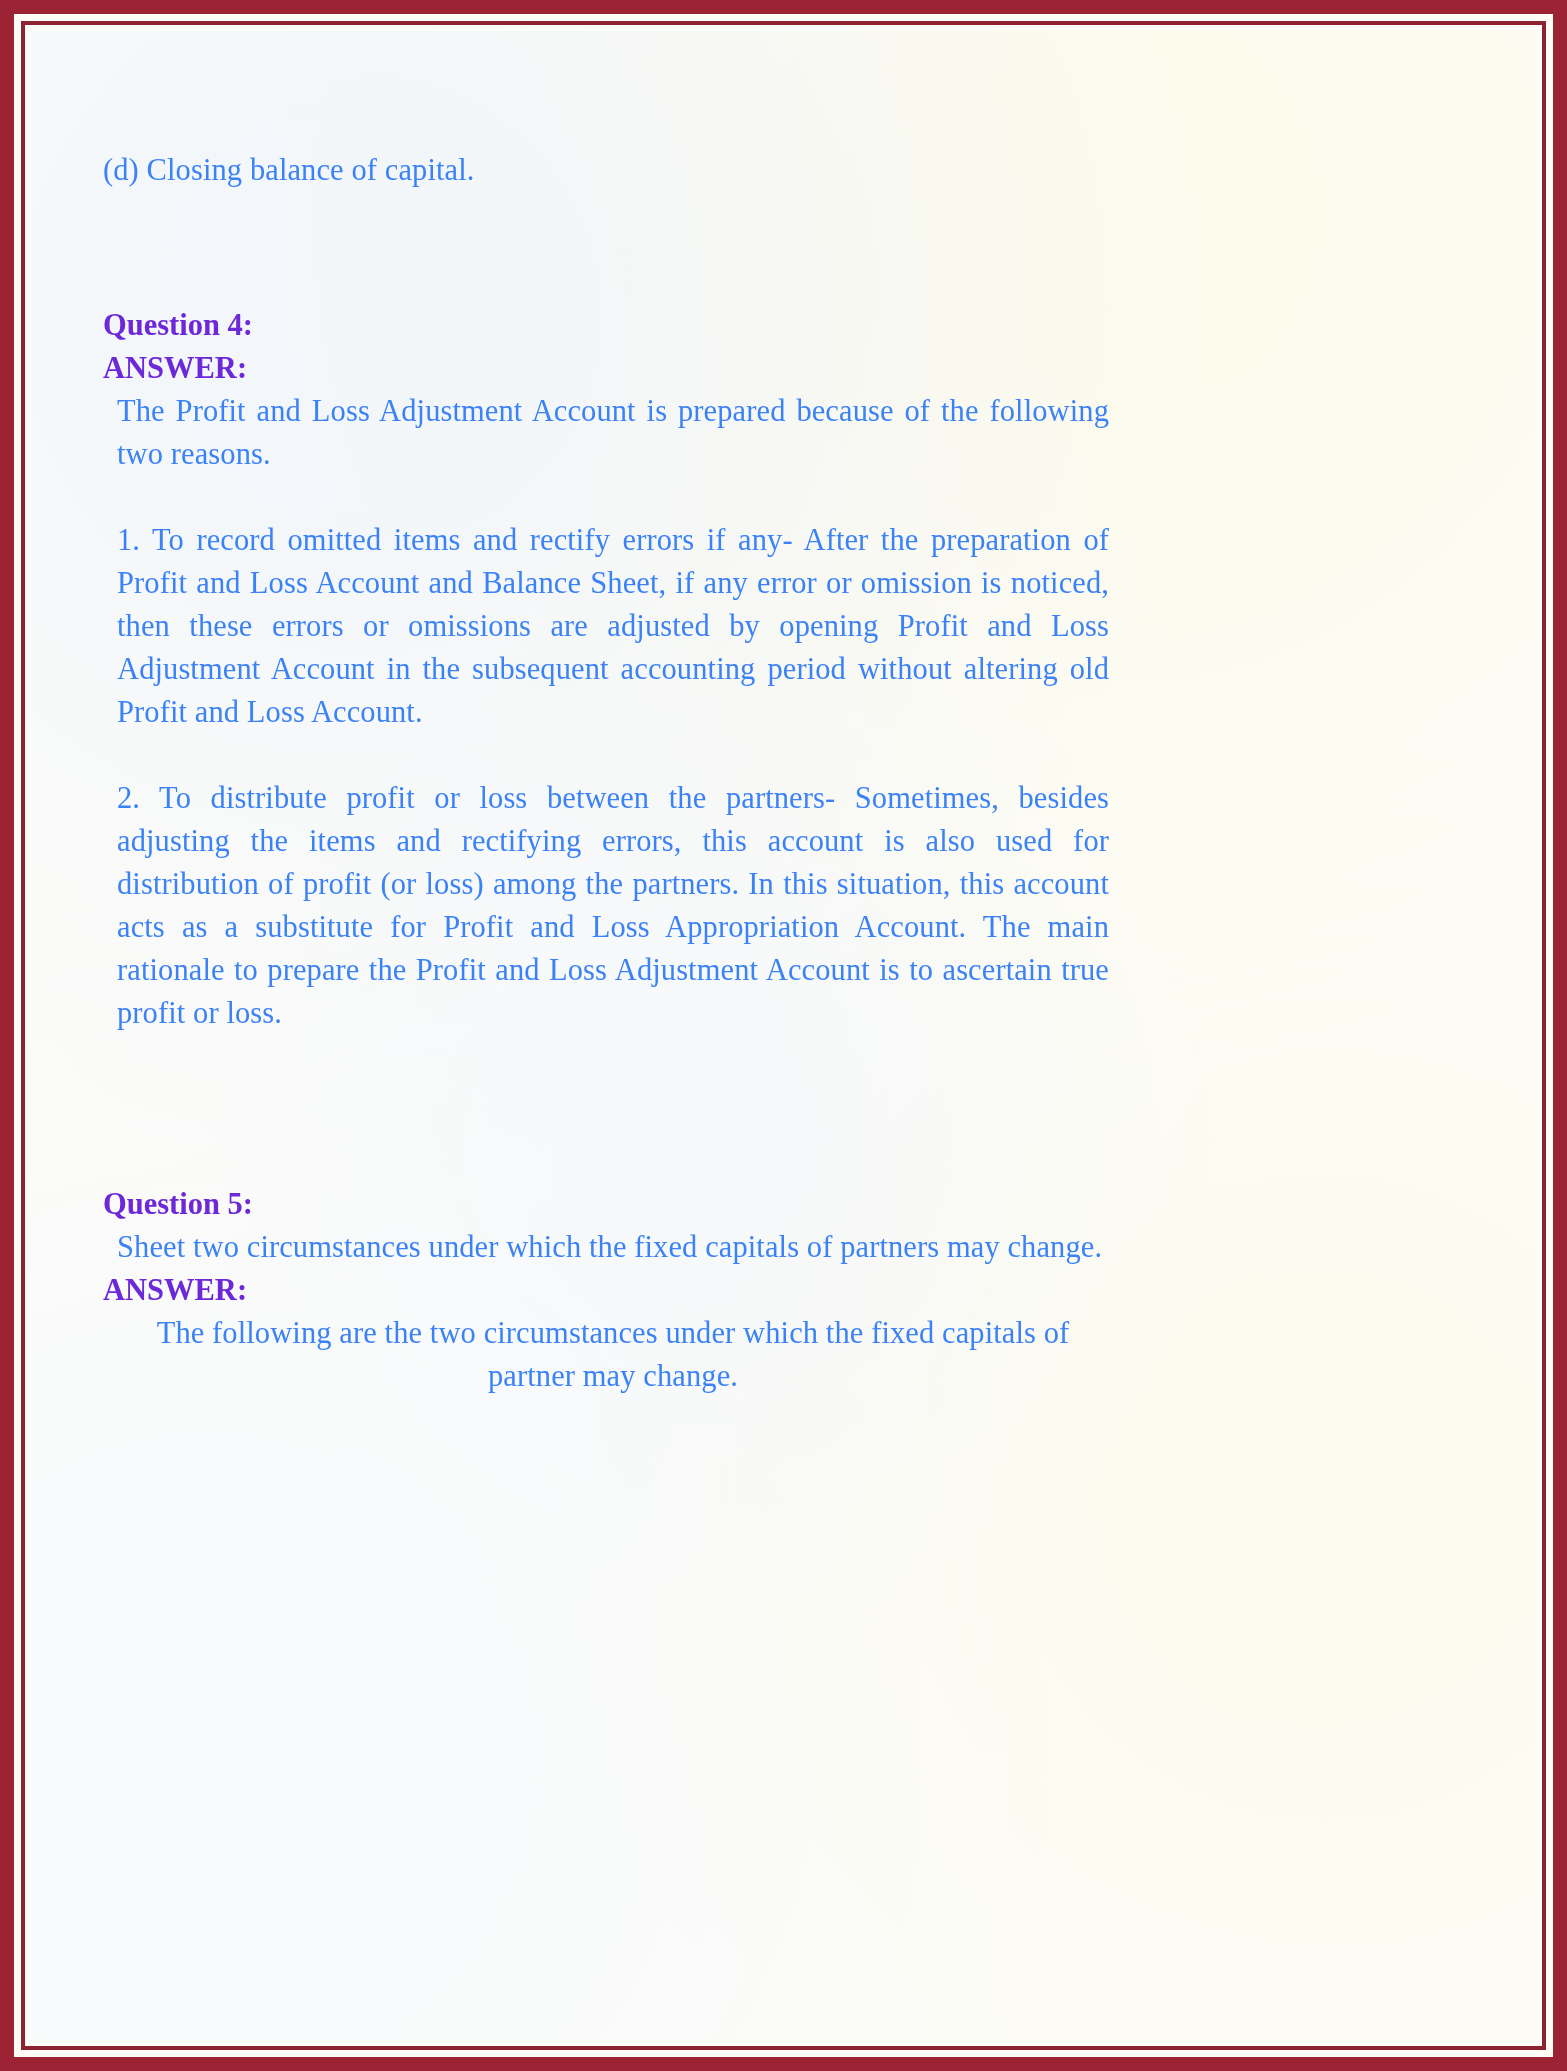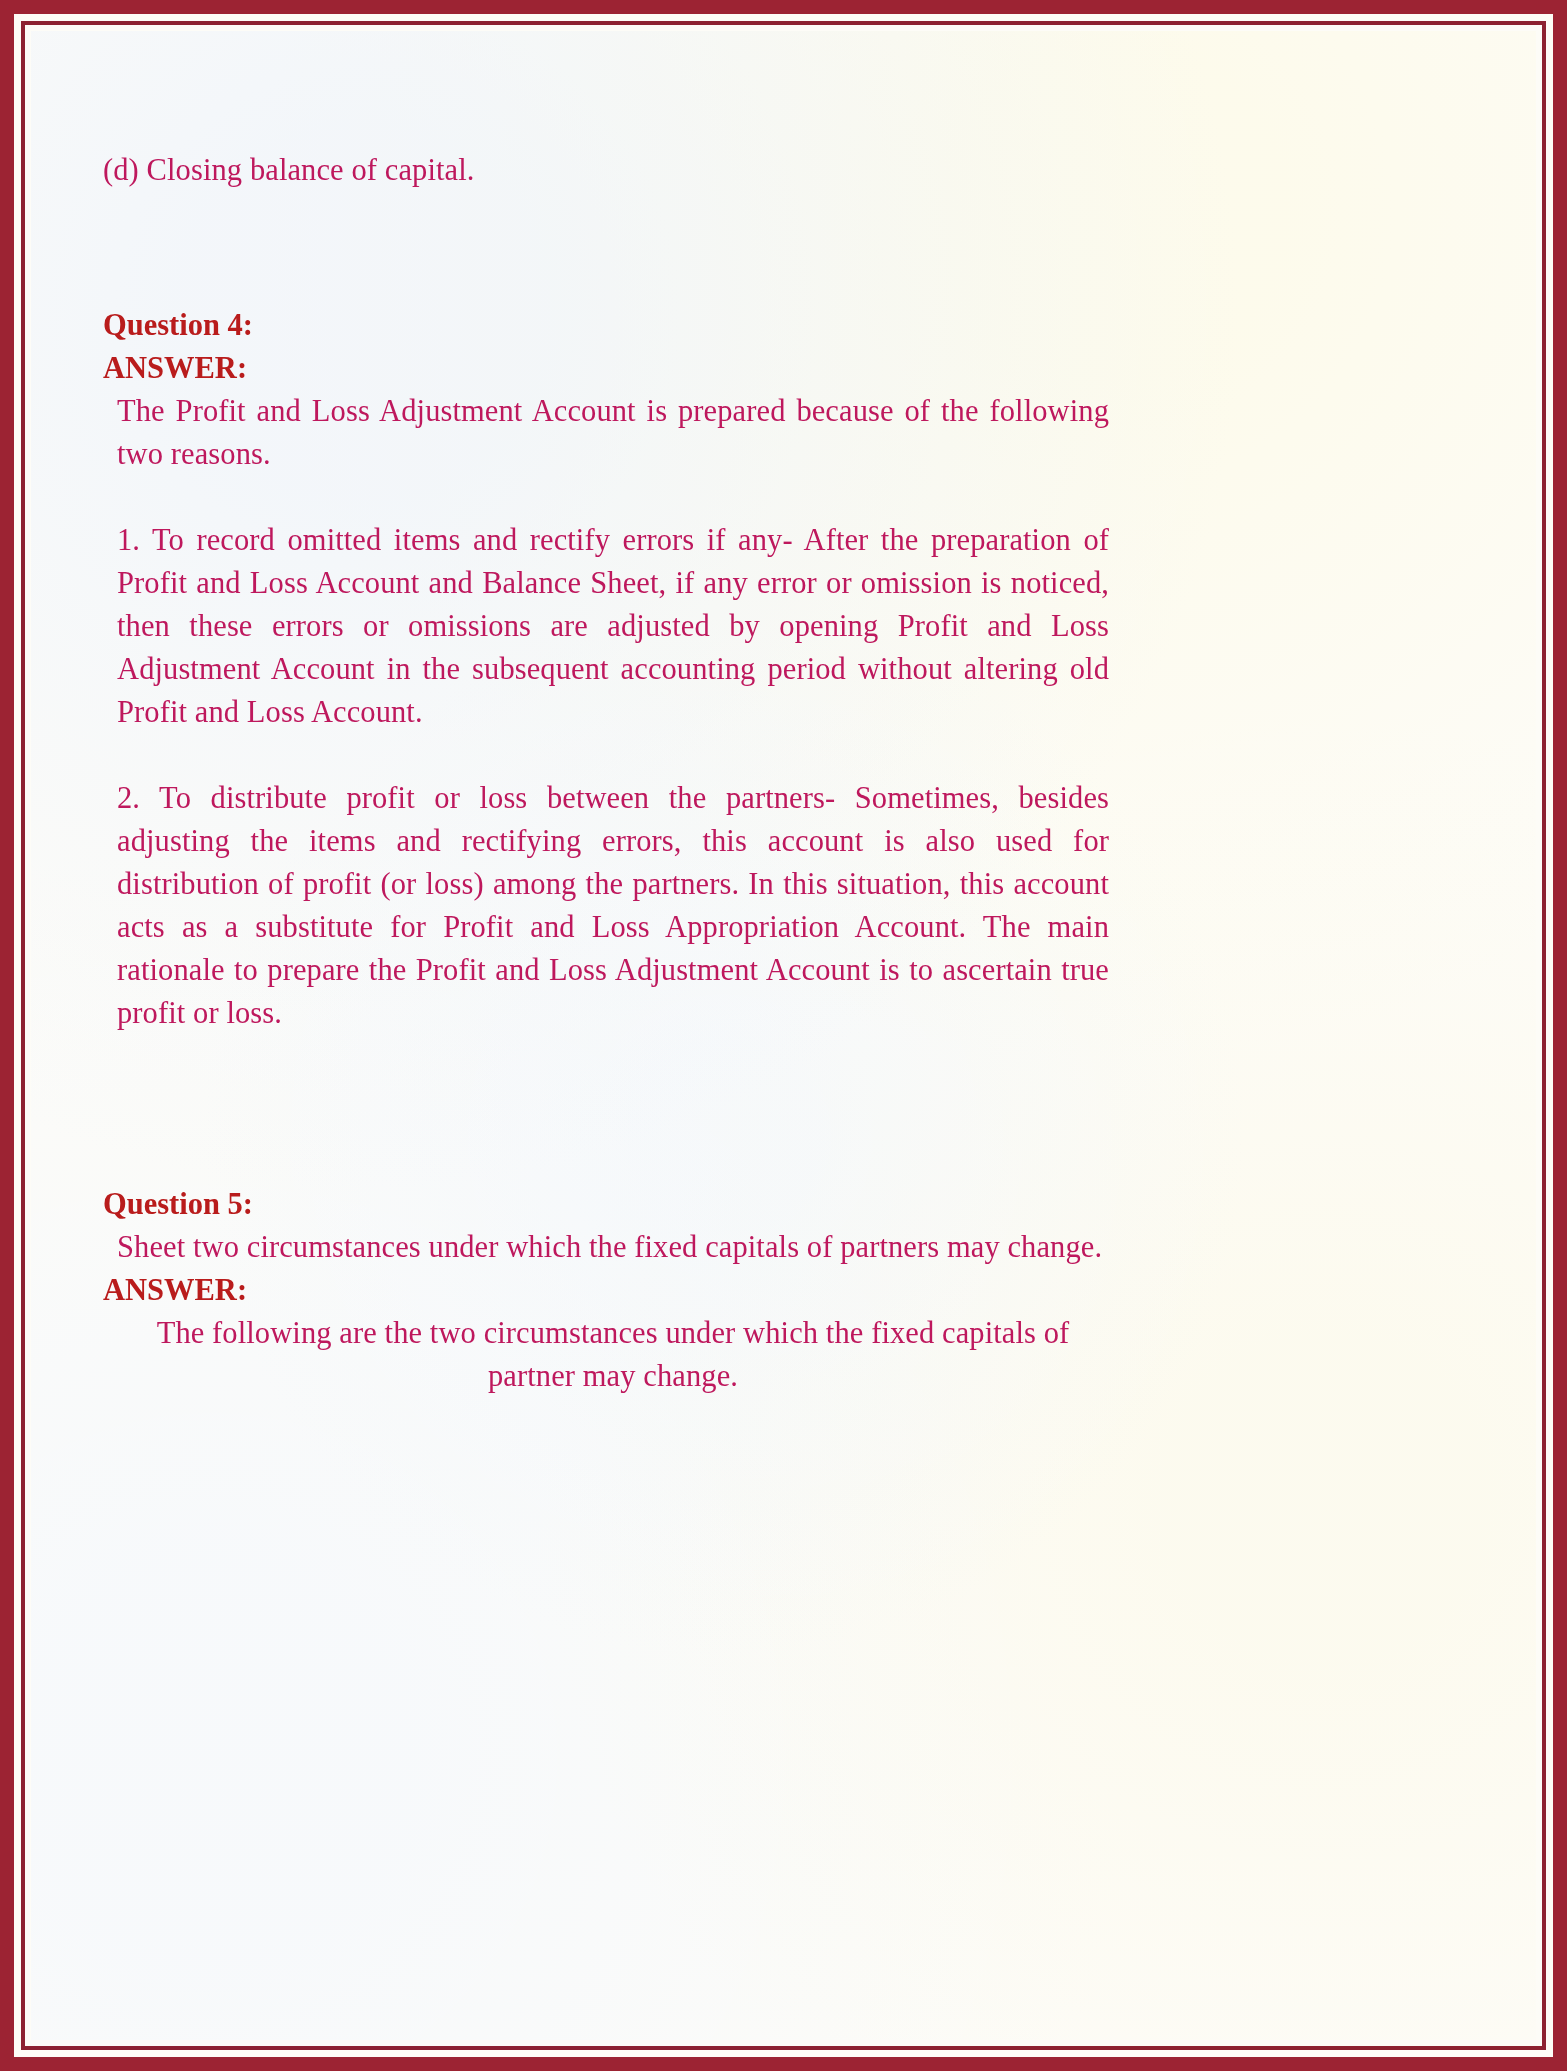--- a/index.html
+++ b/index.html
@@ -71,36 +71,36 @@
     width: 1006px;
     color: #191716;
   }
 
   .line,
   .para {
     font-size: 30.5px;
     line-height: 43px;
     letter-spacing: 0.1px;
     margin: 0;
-    color: #be185d;
+    color: #3b82f6;
   }
   .para {
     text-align: justify;
     text-justify: inter-word;
     margin-left: 14px;
   }
   .para:last-child { text-align: center; }
   .line { text-align: left; }
 
   .heading {
     font-size: 30.5px;
     line-height: 43px;
     font-weight: bold;
     margin: 0;
-    color: #b91c1c;
+    color: #6d28d9;
   }
 
   .gap-xl { height: 112px; }
   .gap-md { height: 43px; }
   .gap-question { height: 148px; }
 </style>
 </head>
 <body>
 
 <div class="page-frame">

